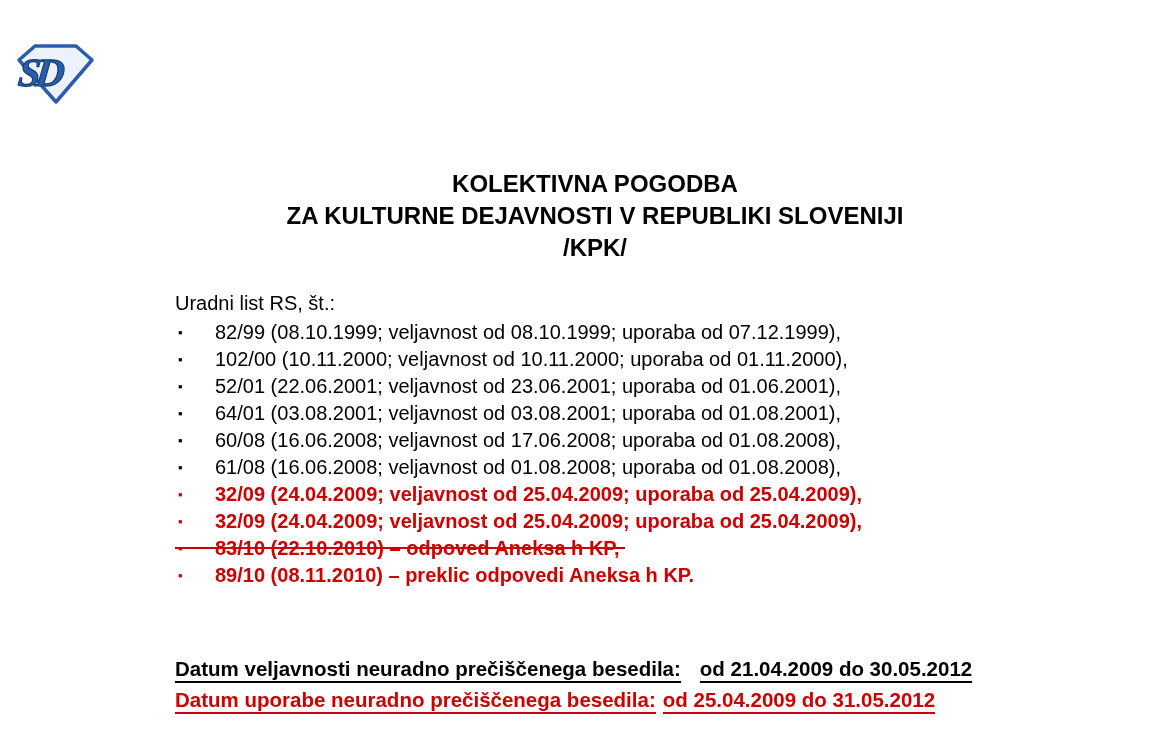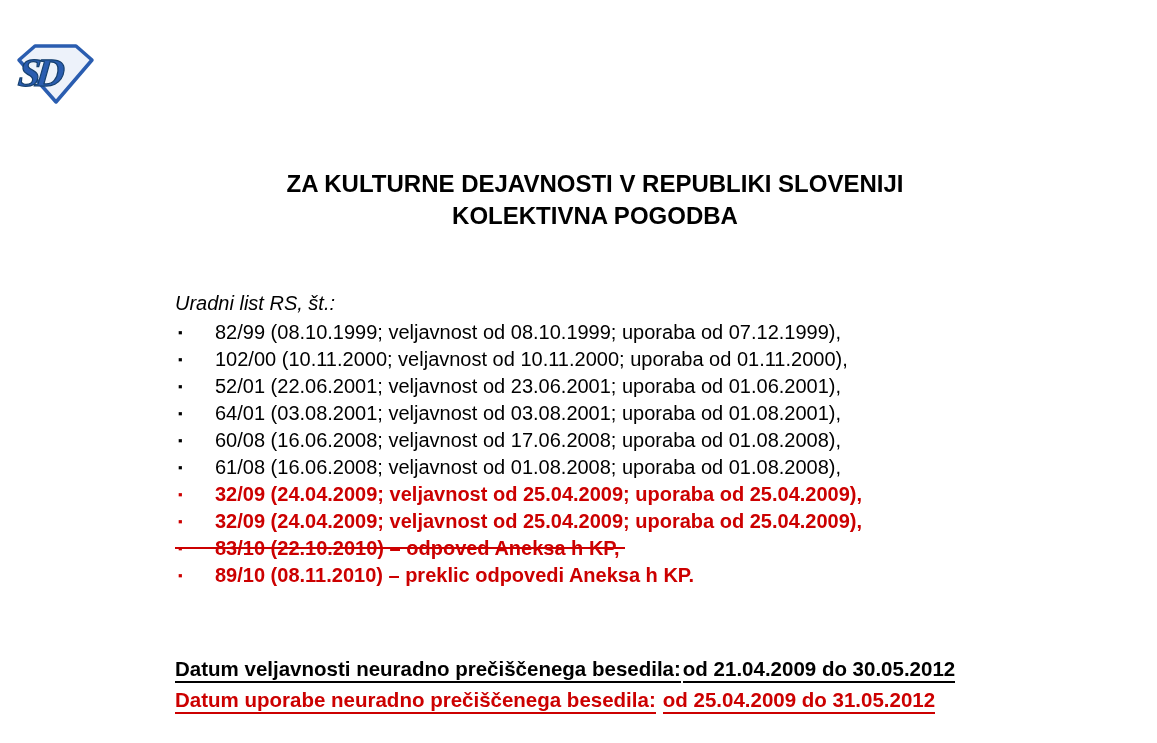--- a/index.html
+++ b/index.html
@@ -31,21 +31,21 @@
     line-height: 32px;
     white-space: nowrap;
   }
 
   
   .list {
     position: absolute;
     left: 175px; top: 290px; width: 870px;
     font-size: 20px; line-height: 26px;
   }
-  .list-heading { margin-bottom: 3px; font-style: italic; }
+  .list-heading { margin-bottom: 3px; }
   .li { display: table; position: relative; white-space: nowrap; }
   .li .bullet {
     display: inline-block;
     width: 40px;
     padding-left: 3px;
     font-size: 13px;
     vertical-align: 2px;
   }
   .li.red { color: var(--red); font-weight: bold; }
   .li.struck::after {
@@ -64,36 +64,37 @@
     white-space: nowrap;
   }
   .footer .row { margin-bottom: 5px; }
   .footer .row.red { color: var(--red); text-decoration: underline; }
   .footer .label, .footer .value {
     display: inline-block;
     border-bottom: 2px solid currentColor;
     padding-bottom: 1px;
     line-height: 23px;
   }
-  .footer .row:nth-of-type(1) .label { margin-right: 2px; }
+  .footer .row:nth-of-type(1) .label { margin-right: 19px; }
   .footer .row:nth-of-type(2) .label { margin-right: 7px; }
 </style>
 </head>
 <body>
 
 <div class="logo">
   <svg width="86" height="64" viewBox="0 0 86 64" aria-hidden="true">
     <path d="M7 18 L23 4 H64 L80 18 L44 60 Z" fill="#edf2fa" style="stroke: var(--logo_blue);" stroke-width="3.5" stroke-linejoin="round"></path>
     <text x="10" y="44" font-family="Liberation Serif, serif" font-size="40" font-weight="bold" font-style="italic" letter-spacing="-5" style="fill: var(--logo_blue); stroke: var(--logo_dark); stroke-width: 1.2px;" transform="skewX(-6)">SD</text>
   </svg>
 </div>
 
 <div class="title">
+  <div>KOLEKTIVNA POGODBA</div>
   <div>ZA KULTURNE DEJAVNOSTI V REPUBLIKI SLOVENIJI</div>
-  <div>KOLEKTIVNA POGODBA</div>
+  <div>/KPK/</div>
 </div>
 
 <div class="list">
   <div class="list-heading">Uradni list RS, št.:</div>
   <div>
 
 
 
       <div class="li">
         <span class="bullet">▪</span>

